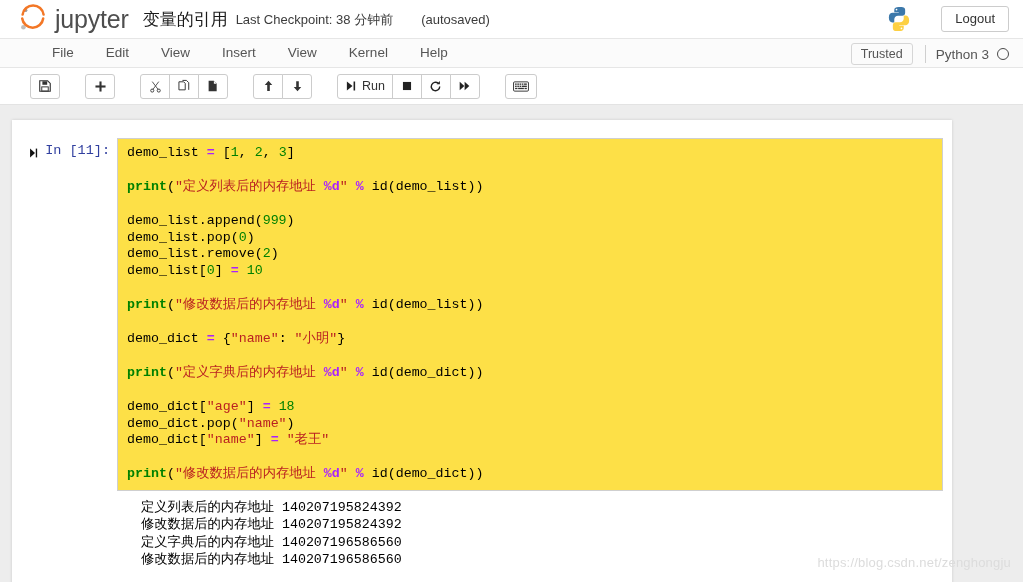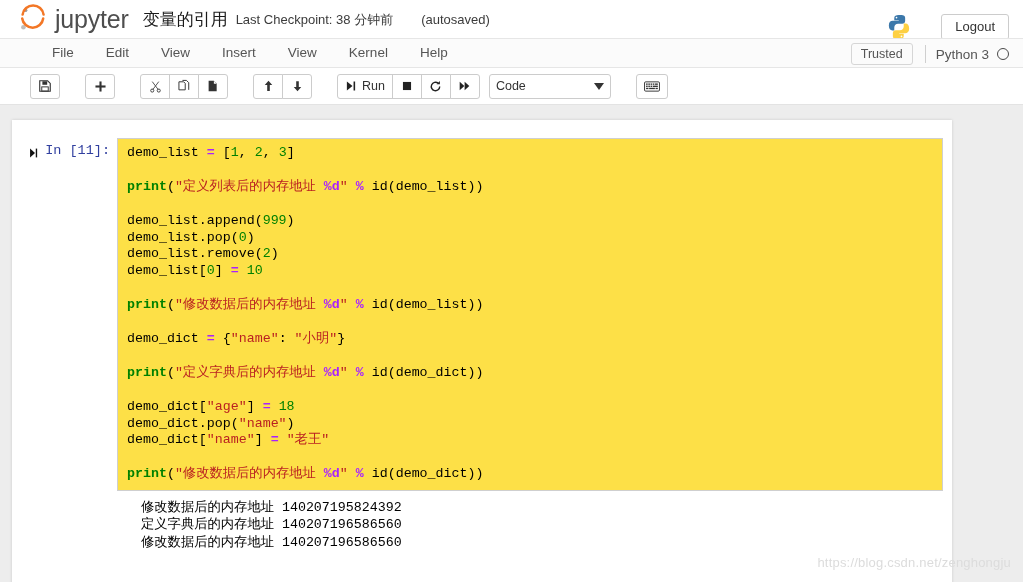--- a/index.html
+++ b/index.html
@@ -54,21 +54,20 @@
     line-height: 1;
   }
   .header-right {
     position: absolute;
     right: 14px;
     top: 0;
     height: 38px;
     display: flex;
     align-items: center;
     gap: 29px;
-    margin-top: 8px;
   }
   .py-logo { width: 26px; height: 28px; display: block; }
   .logout-btn {
     font-size: 13px;
     color: #333;
     background: #fff;
     border: 1px solid #cccccc;
     border-radius: 3px;
     padding: 5px 13px;
     line-height: 1.1;
@@ -395,24 +394,20 @@
       </svg>
     </div>
     <div class="tb-btn">
       <svg width="13" height="12" viewBox="0 0 16 16">
         <path d="M1.6 2.4l6.2 5.6-6.2 5.6V2.4z" fill="#222"></path>
         <path d="M8.2 2.4l6.2 5.6-6.2 5.6V2.4z" fill="#222"></path>
       </svg>
     </div>
   </div>
 
-  <div class="cell-type-select">
-    <span>Code</span>
-    <span class="chev"></span>
-  </div>
 
   <div class="btn-group">
     <div class="tb-btn">
       <svg width="16" height="11" viewBox="0 0 20 13">
         <rect x="0.7" y="0.7" width="18.6" height="11.6" rx="1.4" fill="none" stroke="#333" stroke-width="1.2"></rect>
         <rect x="2.6" y="2.7" width="2" height="1.7" fill="#333"></rect>
         <rect x="5.4" y="2.7" width="2" height="1.7" fill="#333"></rect>
         <rect x="8.2" y="2.7" width="2" height="1.7" fill="#333"></rect>
         <rect x="11" y="2.7" width="2" height="1.7" fill="#333"></rect>
         <rect x="13.8" y="2.7" width="3.5" height="1.7" fill="#333"></rect>
@@ -439,19 +434,19 @@
             <rect x="11.3" y="1.6" width="2.0" height="12.8" fill="#111"></rect>
           </svg>
         </span>
         <span class="prompt-text">In [11]:</span>
       </div>
       <div class="code-area" id="code-area"><span class="ln"><span>demo_list </span><span class="k-op">=</span><span> [</span><span class="k-num">1</span><span>, </span><span class="k-num">2</span><span>, </span><span class="k-num">3</span><span>]</span></span><span class="ln">&nbsp;</span><span class="ln"><span class="k-fn">print</span><span>(</span><span class="k-str">"定义列表后的内存地址 </span><span class="k-pct">%d</span><span class="k-str">"</span><span> </span><span class="k-op">%</span><span> id(demo_list))</span></span><span class="ln">&nbsp;</span><span class="ln"><span>demo_list.append(</span><span class="k-num">999</span><span>)</span></span><span class="ln"><span>demo_list.pop(</span><span class="k-num">0</span><span>)</span></span><span class="ln"><span>demo_list.remove(</span><span class="k-num">2</span><span>)</span></span><span class="ln"><span>demo_list[</span><span class="k-num">0</span><span>] </span><span class="k-op">=</span><span> </span><span class="k-num">10</span></span><span class="ln">&nbsp;</span><span class="ln"><span class="k-fn">print</span><span>(</span><span class="k-str">"修改数据后的内存地址 </span><span class="k-pct">%d</span><span class="k-str">"</span><span> </span><span class="k-op">%</span><span> id(demo_list))</span></span><span class="ln">&nbsp;</span><span class="ln"><span>demo_dict </span><span class="k-op">=</span><span> {</span><span class="k-str">"name"</span><span>: </span><span class="k-str">"小明"</span><span>}</span></span><span class="ln">&nbsp;</span><span class="ln"><span class="k-fn">print</span><span>(</span><span class="k-str">"定义字典后的内存地址 </span><span class="k-pct">%d</span><span class="k-str">"</span><span> </span><span class="k-op">%</span><span> id(demo_dict))</span></span><span class="ln">&nbsp;</span><span class="ln"><span>demo_dict[</span><span class="k-str">"age"</span><span>] </span><span class="k-op">=</span><span> </span><span class="k-num">18</span></span><span class="ln"><span>demo_dict.pop(</span><span class="k-str">"name"</span><span>)</span></span><span class="ln"><span>demo_dict[</span><span class="k-str">"name"</span><span>] </span><span class="k-op">=</span><span> </span><span class="k-str">"老王"</span></span><span class="ln">&nbsp;</span><span class="ln"><span class="k-fn">print</span><span>(</span><span class="k-str">"修改数据后的内存地址 </span><span class="k-pct">%d</span><span class="k-str">"</span><span> </span><span class="k-op">%</span><span> id(demo_dict))</span></span></div>
     </div>
 
     <div class="output-wrap">
       <div class="out-prompt"></div>
-      <div class="output-area" id="output-area"><span class="ln">修改数据后的内存地址 140207195824392</span><span class="ln">定义字典后的内存地址 140207196586560</span><span class="ln">修改数据后的内存地址 140207196586560</span></div>
+      <div class="output-area" id="output-area"><span class="ln">定义列表后的内存地址 140207195824392</span><span class="ln">修改数据后的内存地址 140207195824392</span><span class="ln">定义字典后的内存地址 140207196586560</span><span class="ln">修改数据后的内存地址 140207196586560</span></div>
     </div>
 
   </div>
 
   <div class="watermark">https://blog.csdn.net/zenghongju</div>
 </div>
 
 </body></html>

